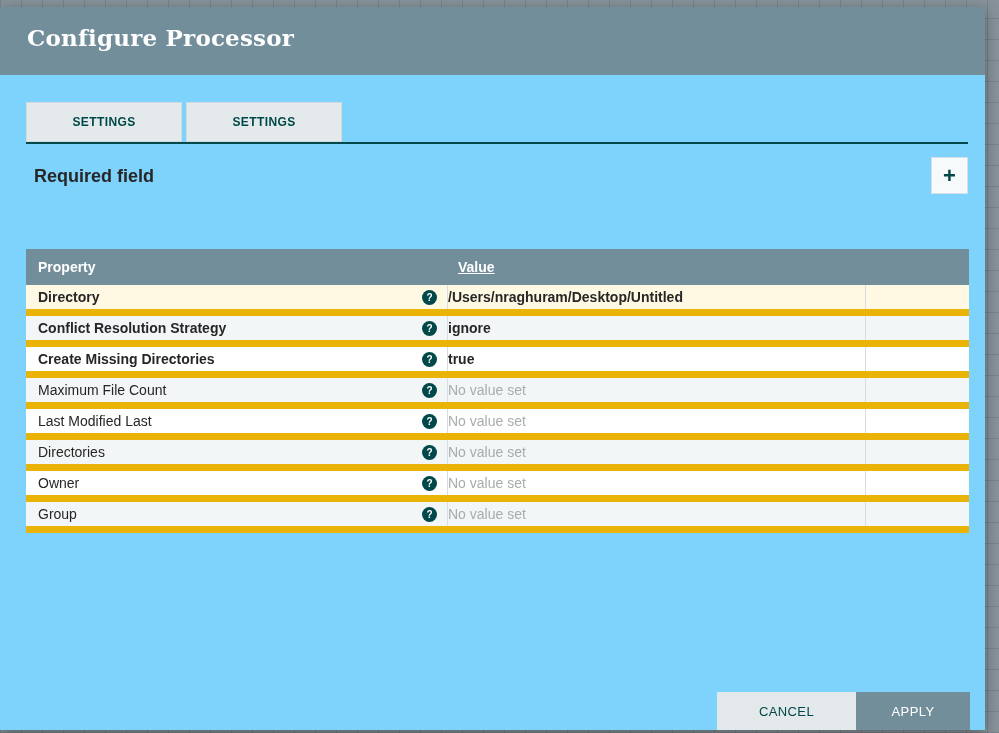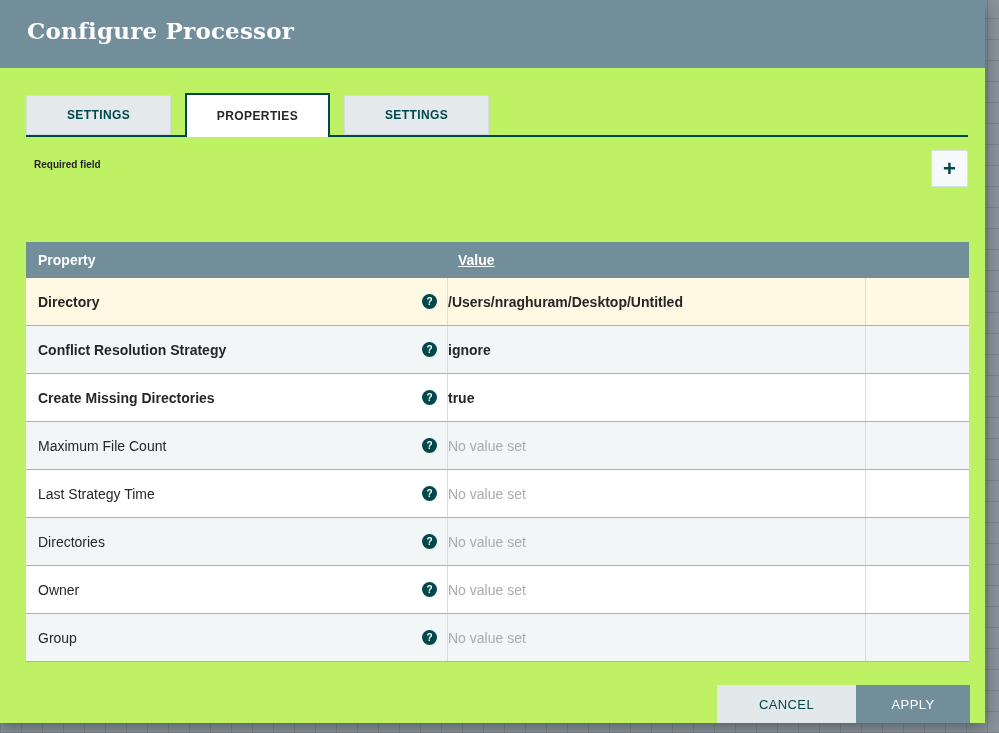--- a/index.html
+++ b/index.html
@@ -6,71 +6,71 @@
   html,body { width:999px; height:733px; overflow:hidden; }
   body {
     font-family:"Liberation Sans", sans-serif;
     background-color:#87929A;
     background-image:
       repeating-linear-gradient(90deg, rgba(0,0,0,0.10) 0 1px, transparent 1px 21px),
       repeating-linear-gradient(0deg, rgba(0,0,0,0.10) 0 1px, transparent 1px 21px);
     position:relative;
   }
   .dialog {
-    position:absolute; left:0; top:0; width:985px; height:723px;
-    background:#bef264;
+    position:absolute; left:0; top:7px; width:985px; height:723px;
+    background:#7dd3fc;
     box-shadow:0 4px 14px rgba(0,0,0,0.35);
   }
   .dialog-header { height:68px; background:#728E9B; }
   .dialog-title {
     padding:17px 0 0 27px; color:#ffffff;
     font-family:"DejaVu Serif", serif;
     font-size:23px; font-weight:bold; letter-spacing:0.2px;
   }
   
   .tab-bar {
     position:absolute; left:26px; top:93px; width:942px; height:44px;
     display:flex; align-items:flex-end;
     border-bottom:2px solid #004849;
   }
   .tab {
-    width:145px; height:40px; margin-right:14px;
+    width:156px; height:40px; margin-right:4px;
     background:#E4E9EC; border:1px solid #D2DCE0;
     color:#004849; font-size:12px; font-weight:bold; letter-spacing:0.4px;
     display:flex; align-items:center; justify-content:center;
     cursor:pointer;
   }
   .tab.active {
     height:44px; margin-bottom:-2px;
     background:#ffffff; border:2px solid #004849; border-bottom:none;
     color:#262626;
   }
   .required-label {
     position:absolute; left:34px; top:159px;
-    font-size:10px; font-weight:bold; color:#262626;
+    font-size:18px; font-weight:bold; color:#262626;
   }
   .add-btn {
     position:absolute; left:931px; top:150px; width:37px; height:37px;
     background:#F7FAFB; border:1px solid #D4E0E4;
     color:#004849; font-size:22px; font-weight:bold; line-height:1;
     display:flex; align-items:center; justify-content:center;
     cursor:pointer;
   }
   
   .prop-table { position:absolute; left:26px; top:196px; width:943px;margin-top:46px; }
   .thead {
     display:grid; grid-template-columns:421px 418px 1fr;
     background:#728E9B; height:36px;
     color:#ffffff; font-weight:bold; font-size:14px; align-items:center;
   }
   .thead .th-property { padding-left:12px; }
   .thead .th-value { padding-left:11px;text-decoration:underline; }
   .trow {
     display:grid; grid-template-columns:421px 418px 1fr;
-    height:48px; border-bottom:1px solid #eab308;
+    height:31px; border-bottom:7px solid #eab308;
     background:#ffffff; font-size:14px; align-items:stretch;
   }
   .trow.gray { background:#F3F6F7; }
   .trow.highlighted { background:#FFF8E2; }
   .trow.set .prop-name, .trow.set .value-cell { font-weight:bold; }
   .prop-cell {
     display:flex; align-items:center; justify-content:space-between;
     padding:0 10px 0 12px;
   }
   .prop-name { color:#262626; }
@@ -103,23 +103,20 @@
 <div class="dialog">
 
   <div class="dialog-header">
     <div class="dialog-title">Configure Processor</div>
   </div>
 
   <div class="tab-bar">
       <div class="tab">
     <span>SETTINGS</span>
   </div>
-      <div class="tab active">
-    <span>PROPERTIES</span>
-  </div>
       <div class="tab">
     <span>SETTINGS</span>
   </div>
     </div>
 
   <div class="required-label">Required field</div>
 
   <button class="add-btn">
     <span>+</span>
   </button>
@@ -158,21 +155,21 @@
         <div class="trow gray">
     <div class="prop-cell">
       <span class="prop-name">Maximum File Count</span>
       <span class="help-icon">?</span>
     </div>
     <div class="value-cell unset">No value set</div>
     <div class="extra-cell"></div>
   </div>
         <div class="trow">
     <div class="prop-cell">
-      <span class="prop-name">Last Strategy Time</span>
+      <span class="prop-name">Last Modified Last</span>
       <span class="help-icon">?</span>
     </div>
     <div class="value-cell unset">No value set</div>
     <div class="extra-cell"></div>
   </div>
         <div class="trow gray">
     <div class="prop-cell">
       <span class="prop-name">Directories</span>
       <span class="help-icon">?</span>
     </div>

